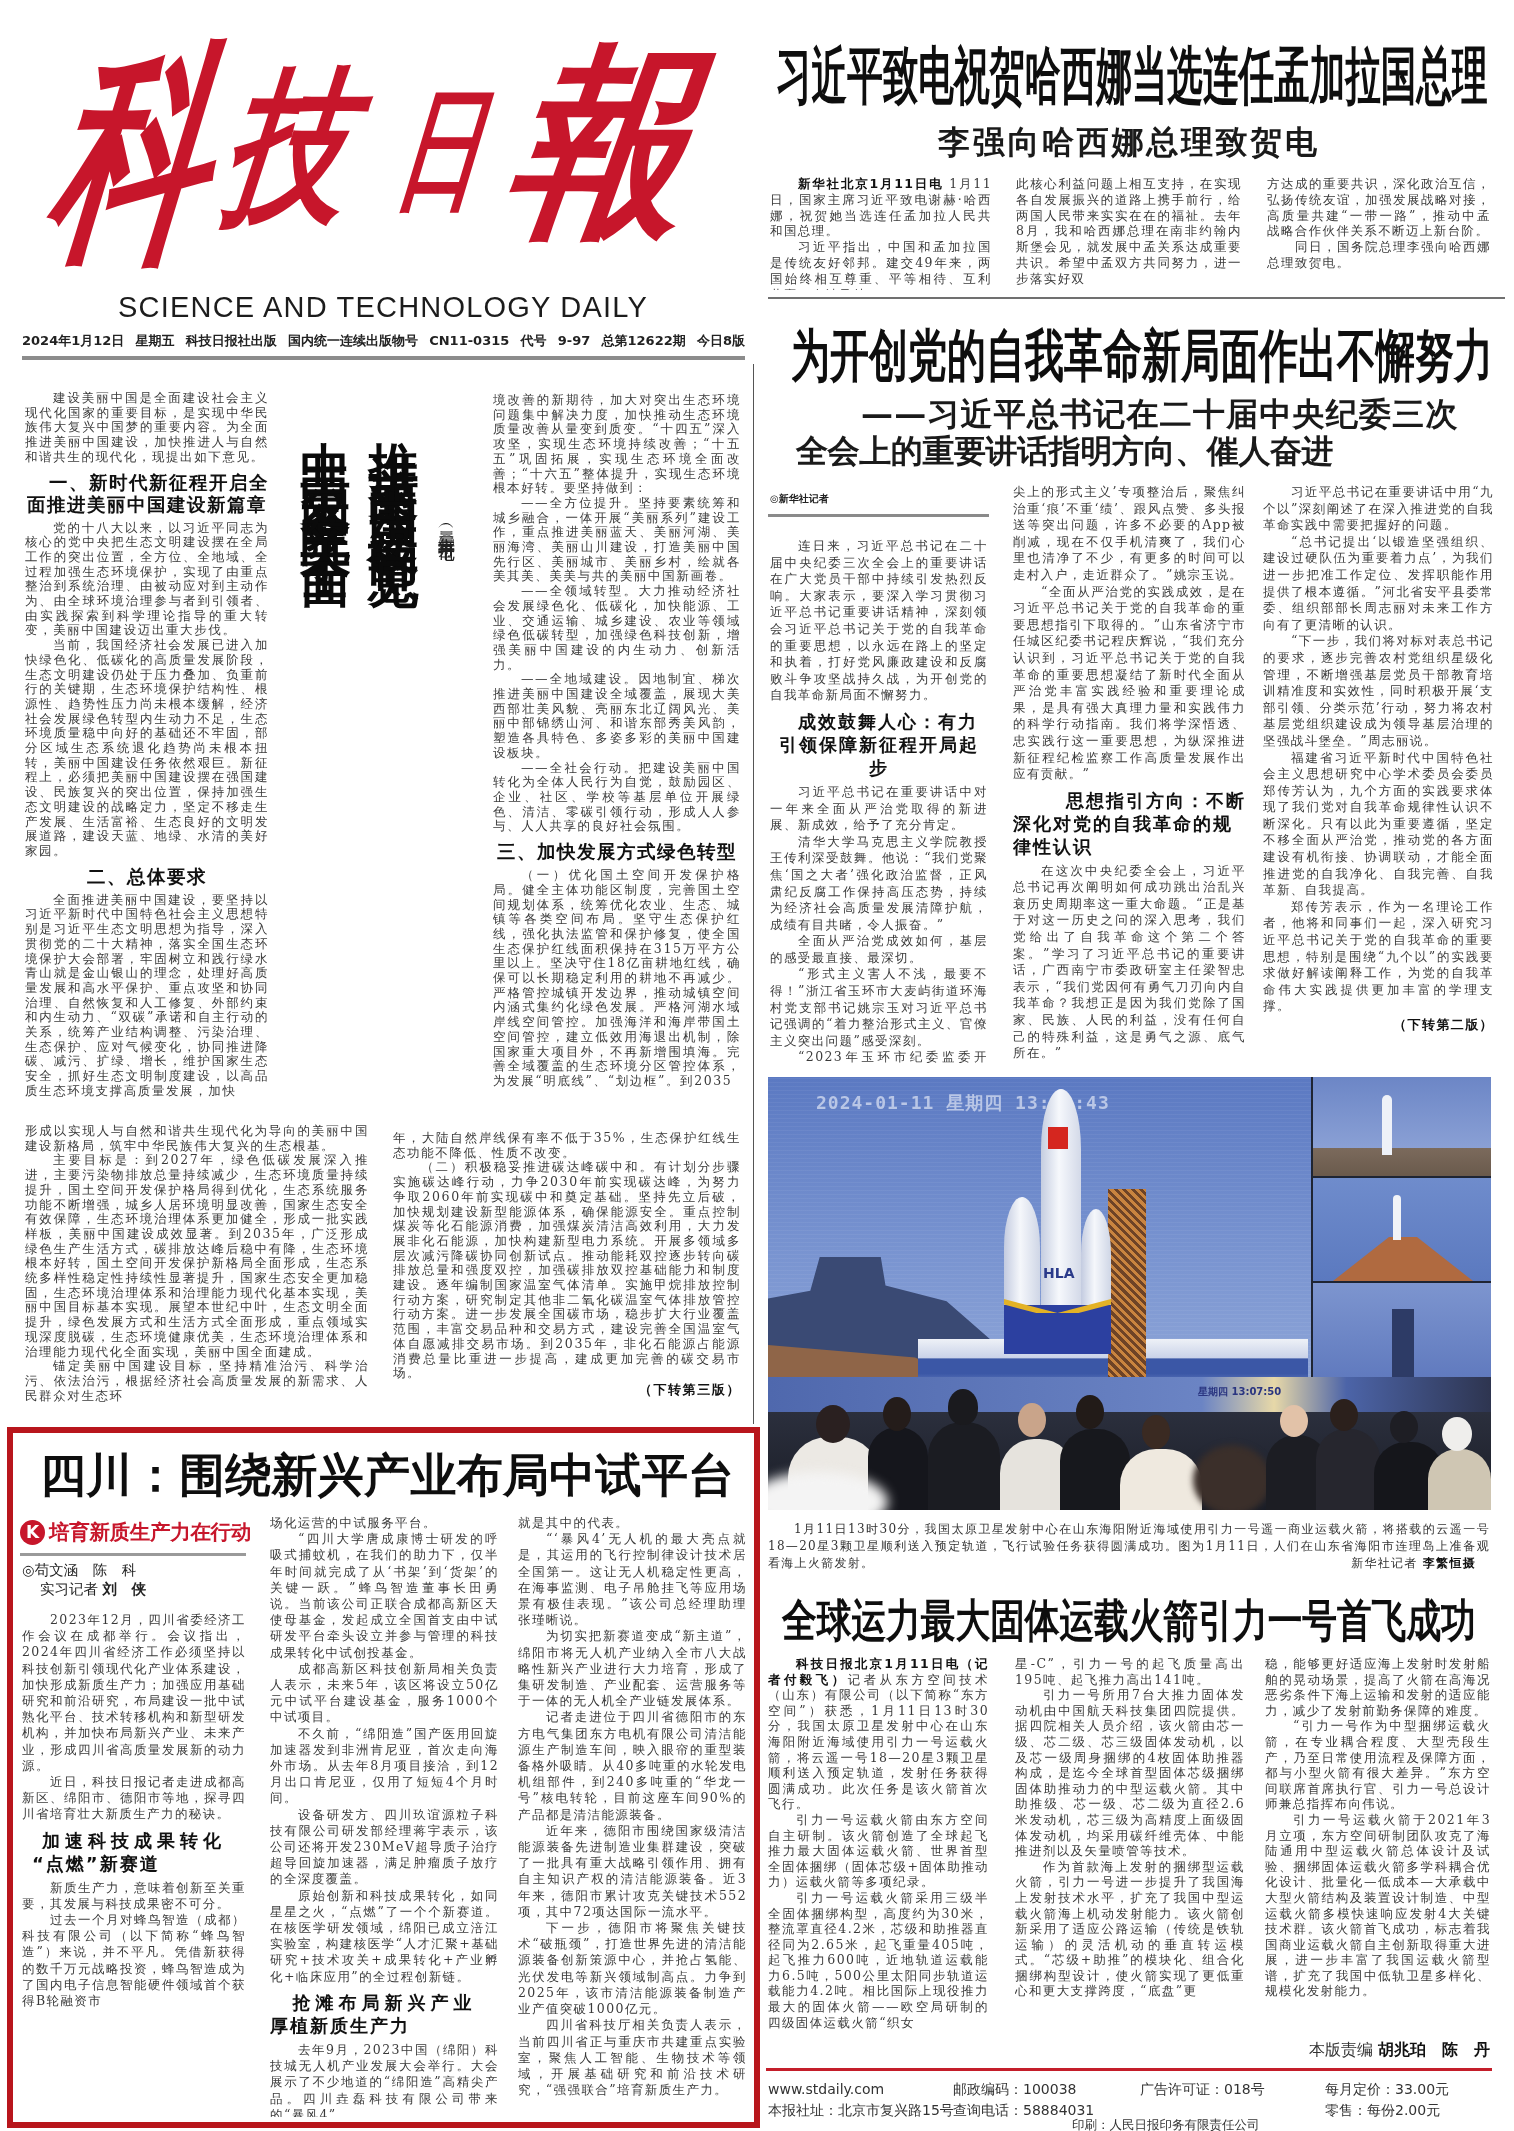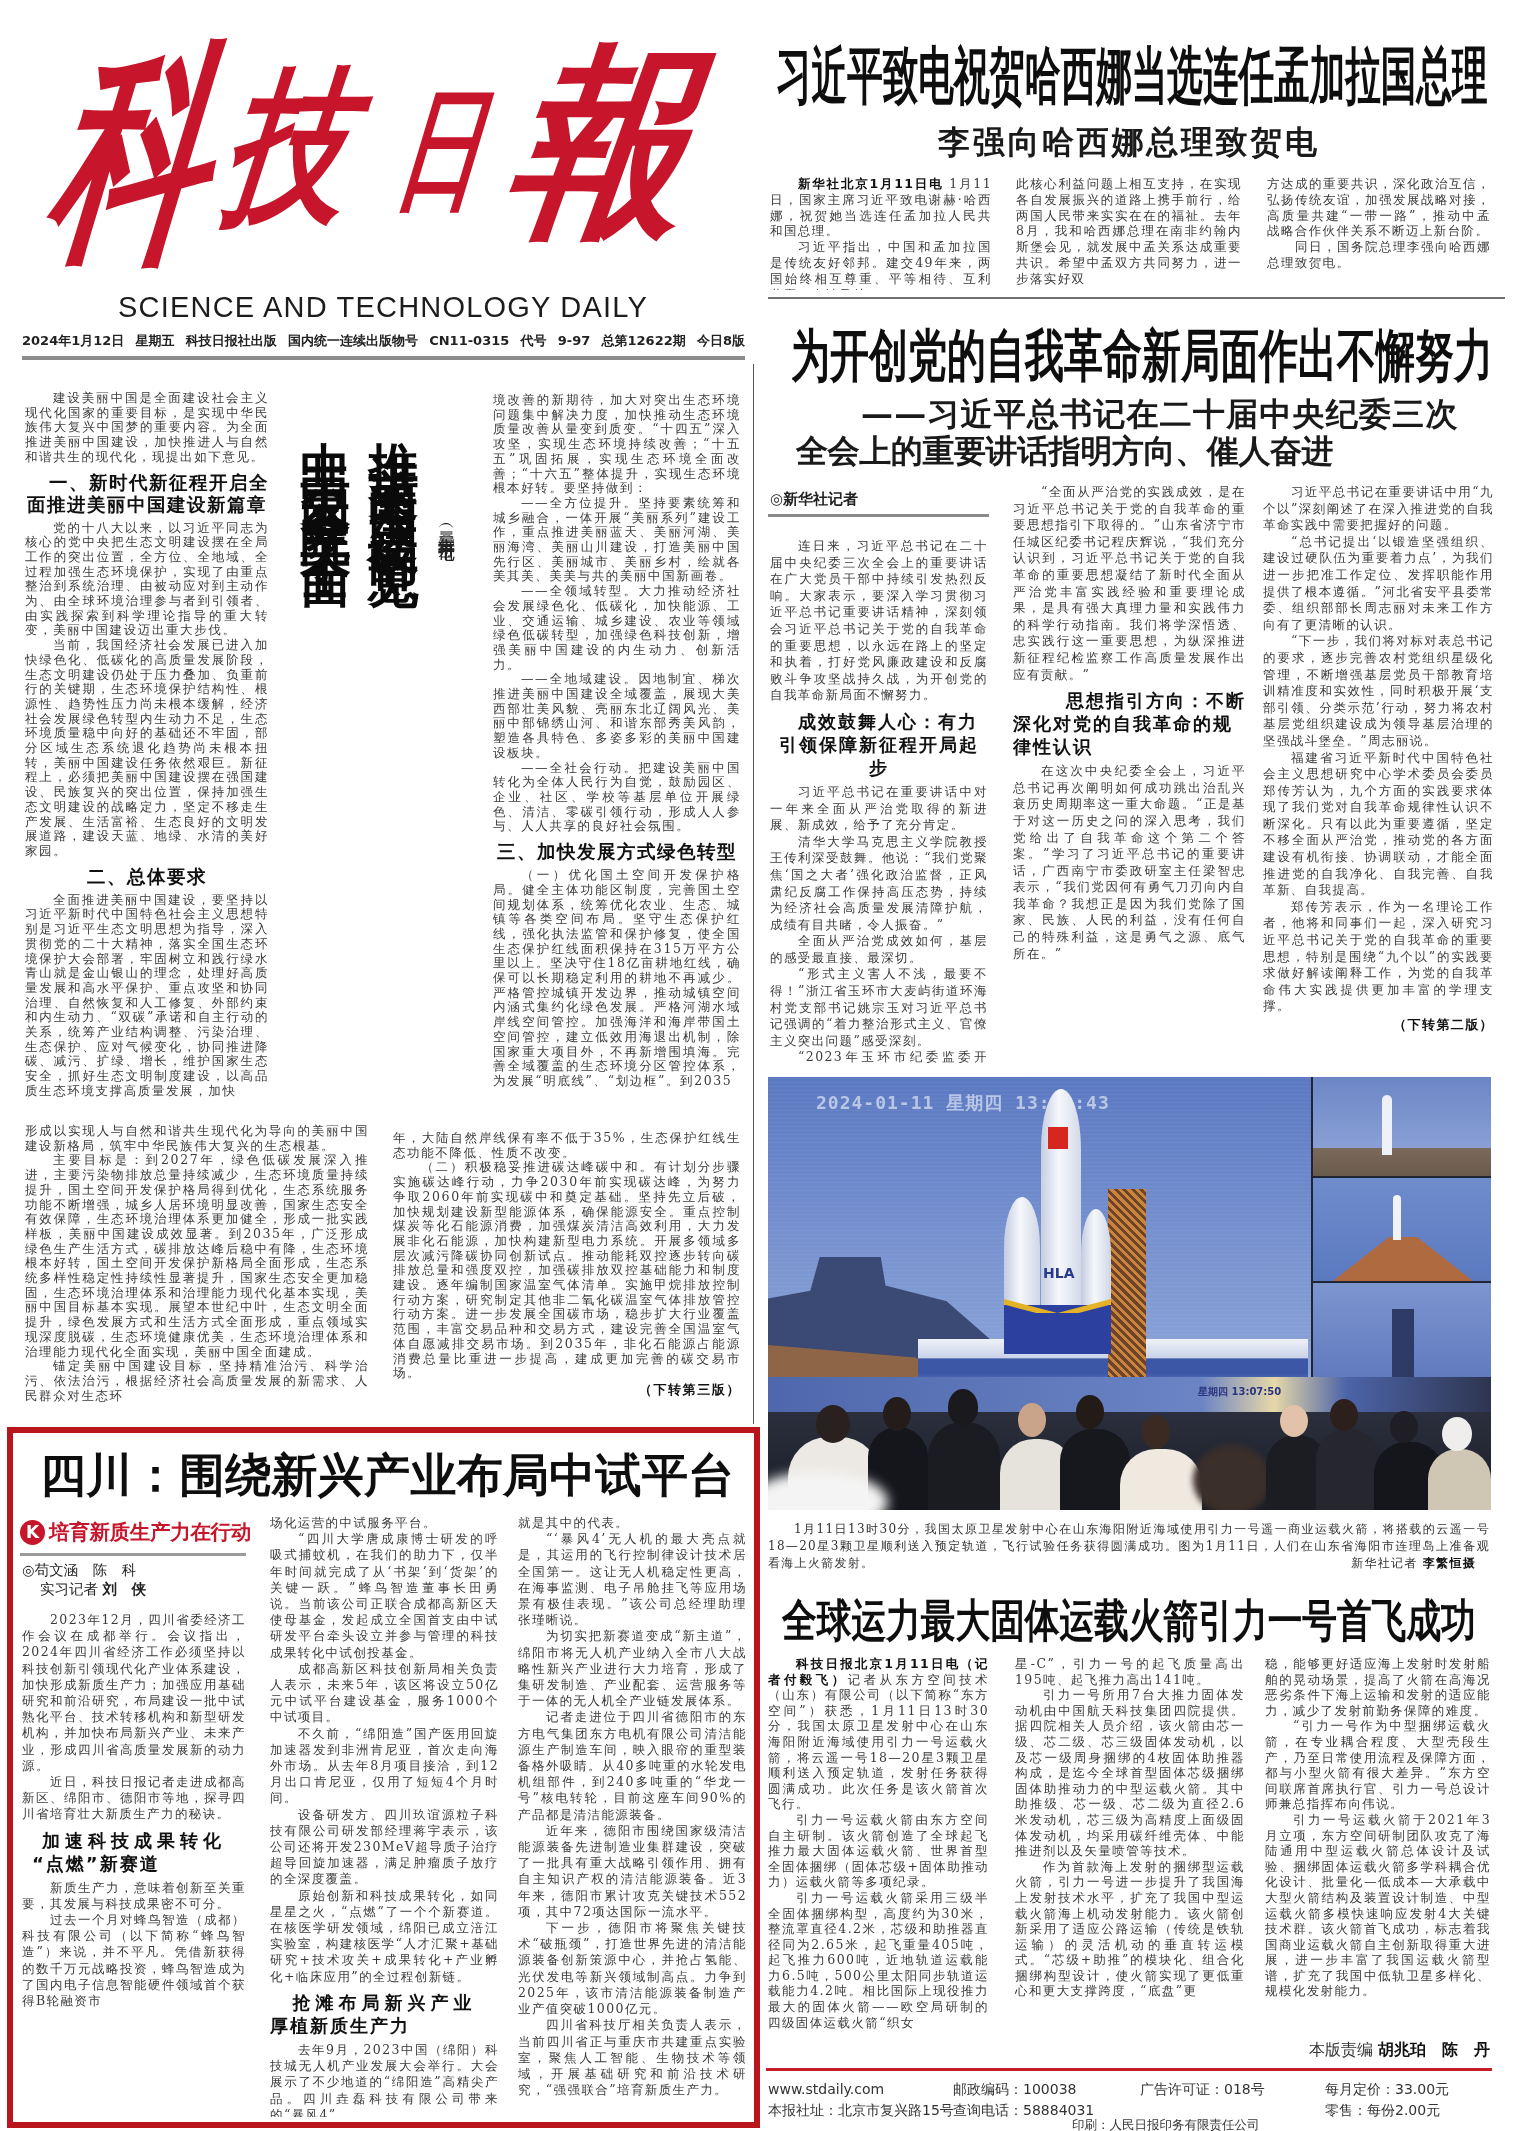--- a/index.html
+++ b/index.html
@@ -177,36 +177,37 @@
   <div class="pos body-text std" style="left:1267px;top:176px;width:224px;height:114px;line-height:15.8px;">
     <p class="cont">方达成的重要共识，深化政治互信，弘扬传统友谊，加强发展战略对接，高质量共建“一带一路”，推动中孟战略合作伙伴关系不断迈上新台阶。</p>
     <p>同日，国务院总理李强向哈西娜总理致贺电。</p>
   </div>
   <div class="pos" style="left:768px;top:297px;width:737px;height:2px;background:#707070;"></div>
 
   <div class="pos hl" style="left:791px;top:327px;font-size:39px;line-height:40px;transform:scaleY(1.45);">为开创党的自我革命新局面作出不懈努力</div>
   <div class="pos deck" style="left:861px;top:397px;font-size:32px;line-height:34px;letter-spacing:1.2px;">——习近平总书记在二十届中央纪委三次</div>
   <div class="pos deck" style="left:796px;top:434px;font-size:32px;line-height:34px;letter-spacing:-0.4px;">全会上的重要讲话指明方向、催人奋进</div>
 
-  <div class="pos byline" style="left:770px;top:490px;font-weight:bold;font-size:15px;">◎新华社记者</div>
+  <div class="pos byline" style="left:770px;top:490px;font-weight:bold;font-size:10px;">◎新华社记者</div>
   <div class="pos" style="left:768px;top:514px;width:221px;height:3px;background:#8a8a8a;"></div>
 
   <div class="pos body-text std" style="left:770px;top:538px;width:218px;height:526px;line-height:16.6px;">
     <p>连日来，习近平总书记在二十届中央纪委三次全会上的重要讲话在广大党员干部中持续引发热烈反响。大家表示，要深入学习贯彻习近平总书记重要讲话精神，深刻领会习近平总书记关于党的自我革命的重要思想，以永远在路上的坚定和执着，打好党风廉政建设和反腐败斗争攻坚战持久战，为开创党的自我革命新局面不懈努力。</p>
     <div class="subhead">
       <span style="text-align:right;padding-right:10px;">成效鼓舞人心：有力</span>
       <span>引领保障新征程开局起步</span>
     </div>
     <p>习近平总书记在重要讲话中对一年来全面从严治党取得的新进展、新成效，给予了充分肯定。</p>
     <p>清华大学马克思主义学院教授王传利深受鼓舞。他说：“我们党聚焦‘国之大者’强化政治监督，正风肃纪反腐工作保持高压态势，持续为经济社会高质量发展清障护航，成绩有目共睹，令人振奋。”</p>
     <p>全面从严治党成效如何，基层的感受最直接、最深切。</p>
     <p>“形式主义害人不浅，最要不得！”浙江省玉环市大麦屿街道环海村党支部书记姚宗玉对习近平总书记强调的“着力整治形式主义、官僚主义突出问题”感受深刻。</p>
     <p>“2023年玉环市纪委监委开展‘指</p>
   </div>
   <div class="pos body-text std" style="left:1013px;top:484px;width:233px;height:580px;line-height:16.6px;">
+    <p class="cont">尖上的形式主义’专项整治后，聚焦纠治重‘痕’不重‘绩’、跟风点赞、多头报送等突出问题，许多不必要的App被削减，现在不仅手机清爽了，我们心里也清净了不少，有更多的时间可以走村入户，走近群众了。”姚宗玉说。</p>
     <p>“全面从严治党的实践成效，是在习近平总书记关于党的自我革命的重要思想指引下取得的。”山东省济宁市任城区纪委书记程庆辉说，“我们充分认识到，习近平总书记关于党的自我革命的重要思想凝结了新时代全面从严治党丰富实践经验和重要理论成果，是具有强大真理力量和实践伟力的科学行动指南。我们将学深悟透、忠实践行这一重要思想，为纵深推进新征程纪检监察工作高质量发展作出应有贡献。”</p>
     <div class="subhead">
       <span style="text-align:right;">思想指引方向：不断</span>
       <span class="left">深化对党的自我革命的规</span>
       <span class="left">律性认识</span>
     </div>
     <p>在这次中央纪委全会上，习近平总书记再次阐明如何成功跳出治乱兴衰历史周期率这一重大命题。“正是基于对这一历史之问的深入思考，我们党给出了自我革命这个第二个答案。”学习了习近平总书记的重要讲话，广西南宁市委政研室主任梁智忠表示，“我们党因何有勇气刀刃向内自我革命？我想正是因为我们党除了国家、民族、人民的利益，没有任何自己的特殊利益，这是勇气之源、底气所在。”</p>
   </div>
   <div class="pos body-text std" style="left:1263px;top:484px;width:231px;height:580px;line-height:16.6px;">
     <p>习近平总书记在重要讲话中用“九个以”深刻阐述了在深入推进党的自我革命实践中需要把握好的问题。</p>

